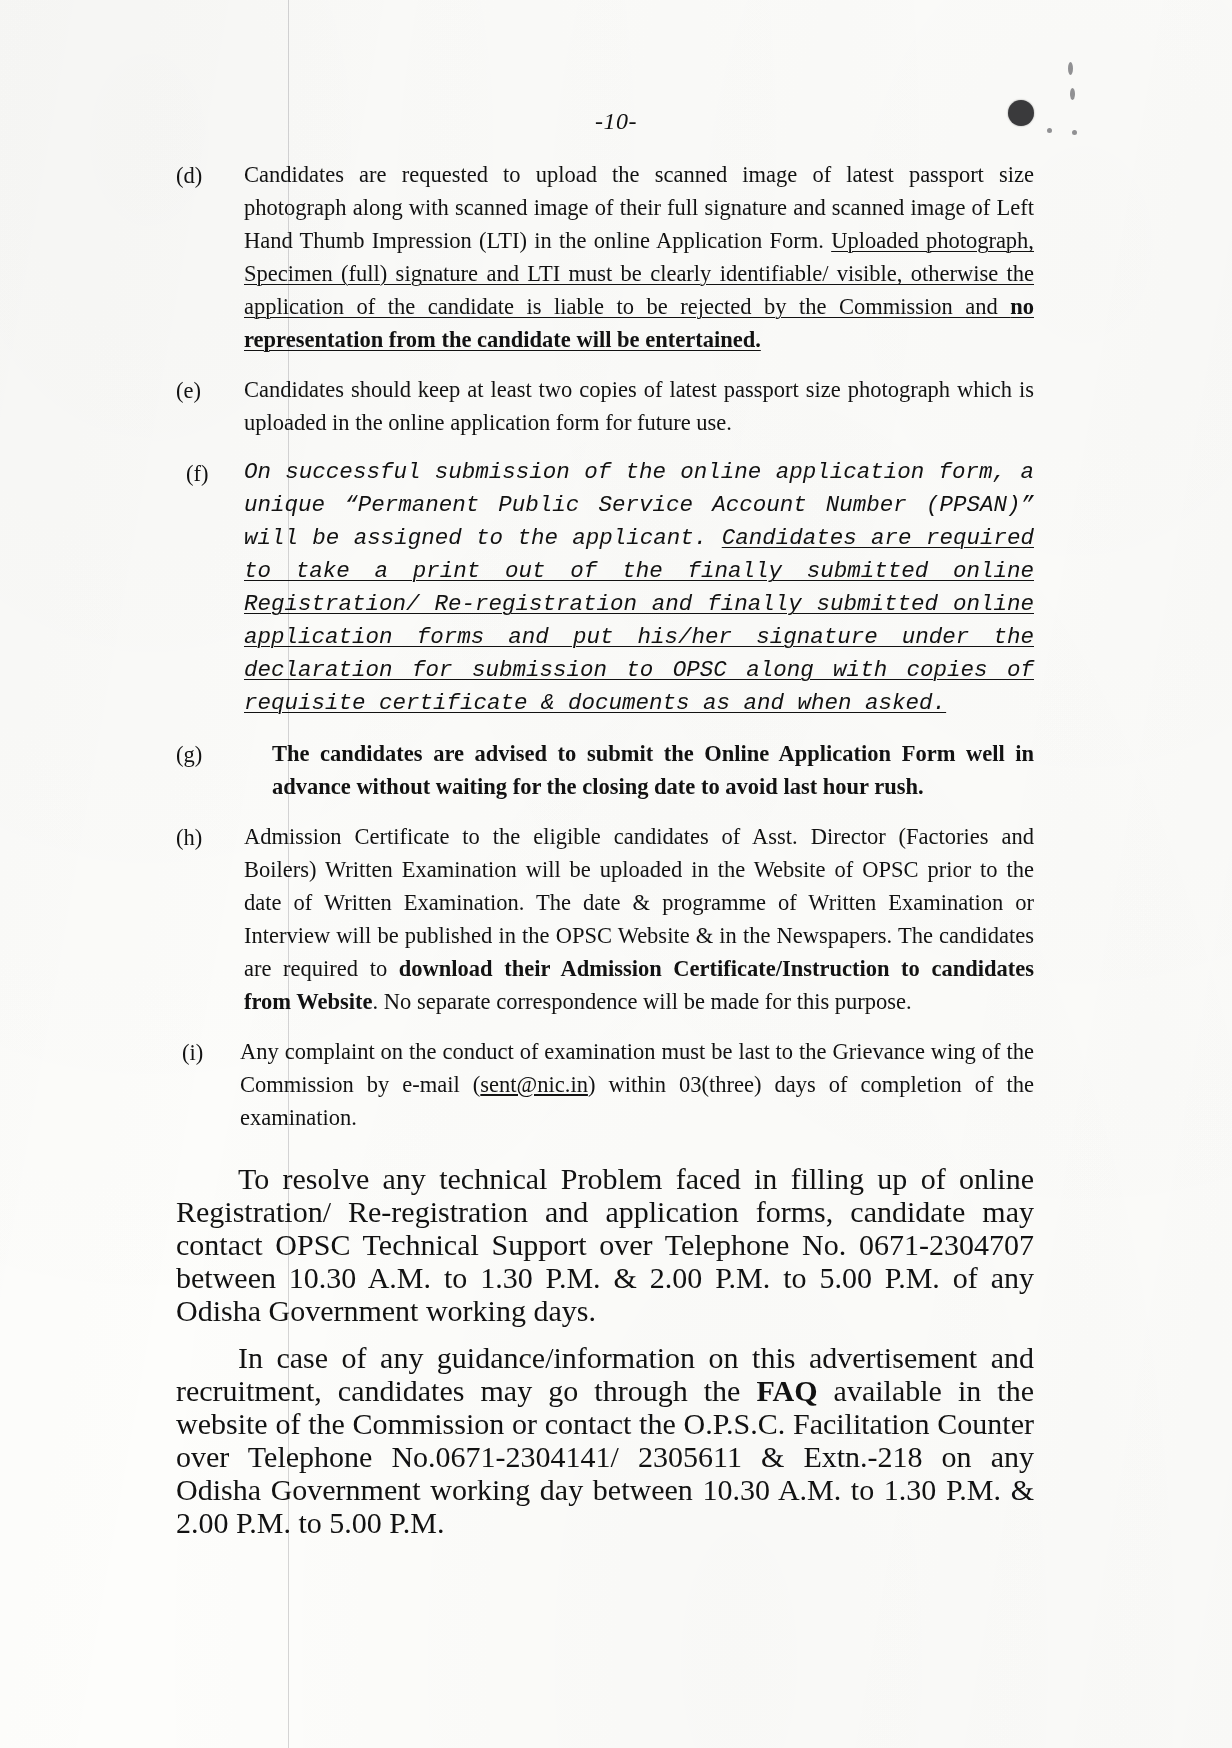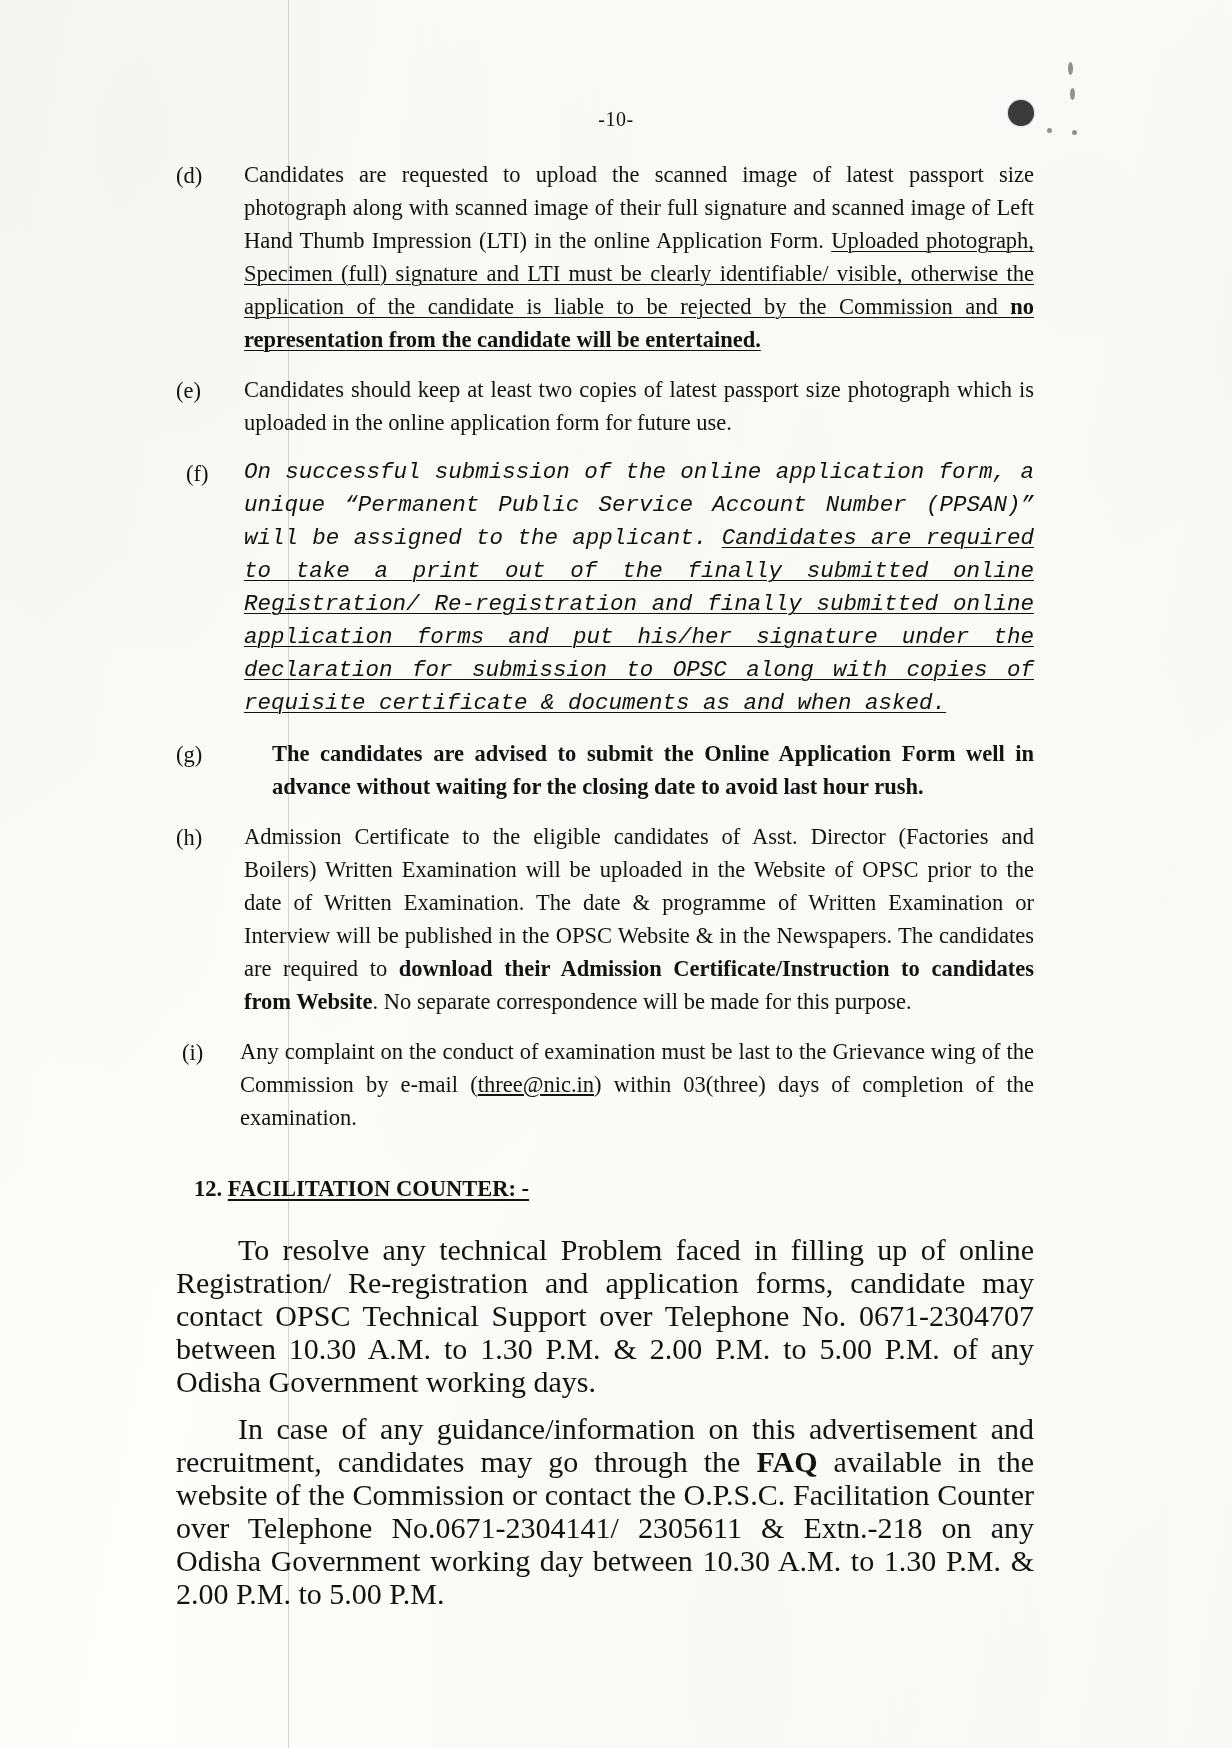--- a/index.html
+++ b/index.html
@@ -53,22 +53,23 @@
     background: #6d6d72;
     border-radius: 50%;
     opacity: .75;
   }
   .page-number {
     position: absolute;
     top: 108px;
     left: 0;
     width: 1232px;
     text-align: center;
-    font-size: 20px;
+    font-size: 24px;
     letter-spacing: .5px;
+    font-style: italic;
   }
   .content {
     position: absolute;
     left: 176px;
     top: 158px;
     width: 858px;
   }
   
   .item {
     display: flex;
@@ -188,28 +189,24 @@
     <div class="item">
       <div class="marker">(h)</div>
       <div class="body">
         <span>Admission Certificate to the eligible candidates of Asst. Director (Factories and Boilers) Written Examination will be uploaded in the Website of OPSC prior to the date of Written Examination. The date &amp; programme of Written Examination or Interview will be published in the OPSC Website &amp; in the Newspapers. The candidates are required to </span><span class="b">download their Admission Certificate/Instruction to candidates from Website</span><span>. No separate correspondence will be made for this purpose.</span>
       </div>
     </div>
 
     <div class="item" style="margin-bottom:0;">
       <div class="marker narrow" style="padding-left:6px;">(i)</div>
       <div class="body">
-        <span>Any complaint on the conduct of examination must be last to the Grievance wing of the Commission by e-mail (</span><span class="email">three@nic.in</span><span>) within 03(three) days of completion of the examination.</span>
-      </div>
-    </div>
-
-    <div class="section-head">
-      <span class="num">12.</span>
-      <span class="ttl">FACILITATION COUNTER: -</span>
-    </div>
+        <span>Any complaint on the conduct of examination must be last to the Grievance wing of the Commission by e-mail (</span><span class="email">sent@nic.in</span><span>) within 03(three) days of completion of the examination.</span>
+      </div>
+    </div>
+
 
     <div class="para">
       <span>To resolve any technical Problem faced in filling up of online Registration/ Re-registration and application forms, candidate may contact OPSC Technical Support over Telephone No. 0671-2304707 between 10.30 A.M. to 1.30 P.M. &amp; 2.00 P.M. to 5.00 P.M. of any Odisha Government working days.</span>
     </div>
 
     <div class="para last">
       <span>In case of any guidance/information on this advertisement and recruitment, candidates may go through the </span><span class="b">FAQ</span><span> available in the website of the Commission or contact the O.P.S.C. Facilitation Counter over Telephone No.0671-2304141/ 2305611 &amp; Extn.-218 on any Odisha Government working day between 10.30 A.M. to 1.30 P.M. &amp; 2.00 P.M. to 5.00 P.M.</span>
     </div>
 
   </div>

